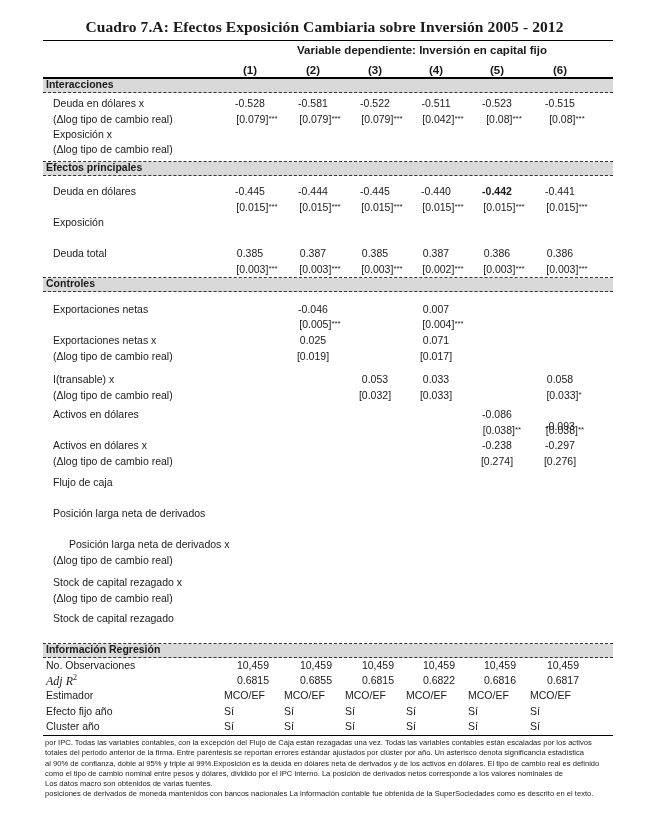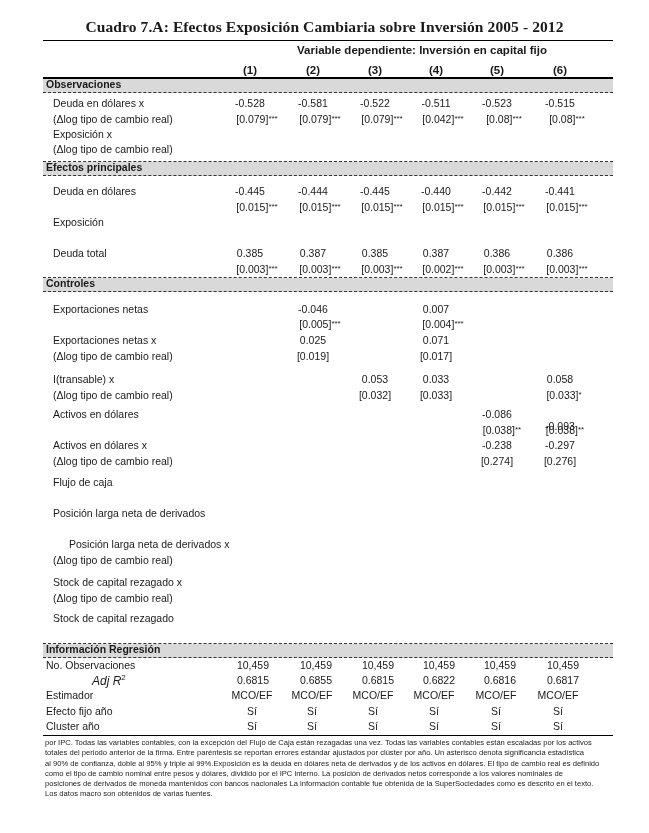--- a/index.html
+++ b/index.html
@@ -8,23 +8,23 @@
   .rule-thin { position: absolute; left: 43px; width: 570px; border-top: 1px solid #000; }
   .rule-thick { position: absolute; left: 43px; width: 570px; border-top: 2px solid #000; }
   .dep-var { position: absolute; top: 44px; left: 232px; width: 380px; text-align: center; font-size: 11.5px; font-weight: bold; }
   .colhead { position: absolute; top: 64px; width: 50px; text-align: center; font-size: 11.5px; font-weight: bold; }
   .section { position: absolute; left: 43px; width: 570px; height: 13px; background: #d9d9d9; border-bottom: 1px dashed #333; }
   .section-top { position: absolute; left: 43px; width: 570px; border-top: 1px dashed #333; }
   .section span { position: absolute; left: 3px; top: -1px; font-size: 10.5px; font-weight: bold; }
   .lbl { position: absolute; left: 53px; font-size: 10.5px; white-space: nowrap; }
   .lbl-flush { position: absolute; left: 46px; font-size: 10.5px; white-space: nowrap; }
   .cell { position: absolute; width: 70px; text-align: center; font-size: 10.5px; white-space: nowrap; }
-  .cell-left { position: absolute; width: 56px; text-align: center; font-size: 10.5px; white-space: nowrap; }
+  .cell-left { position: absolute; width: 56px; text-align: left; font-size: 10.5px; white-space: nowrap; }
   .star { font-size: 8px; vertical-align: 2px; }
-  .math { font-family: Liberation Sans, sans-serif; font-style: italic; font-size: 12px; margin-left: 46px; }
+  .math { font-family: Liberation Serif, serif; font-style: italic; font-size: 12px; }
   .math sup { font-size: 8px; font-style: normal; }
   .note { position: absolute; left: 45px; top: 738px; width: 570px; font-size: 7.6px; line-height: 10.3px; color: #222; text-align: left; }
   .note-row { white-space: nowrap; overflow: hidden; }
 </style>
 </head>
 <body>
 
 <div>
 
   <div class="title">Cuadro 7.A: Efectos Exposición Cambiaria sobre Inversión 2005 - 2012</div>
@@ -34,21 +34,21 @@
 
   <div class="colhead" style="left:225px;">(1)</div>
   <div class="colhead" style="left:288px;">(2)</div>
   <div class="colhead" style="left:350px;">(3)</div>
   <div class="colhead" style="left:411px;">(4)</div>
   <div class="colhead" style="left:472px;">(5)</div>
   <div class="colhead" style="left:535px;">(6)</div>
   <div class="rule-thick" style="top:77px;"></div>
 
   <div class="section" style="top:79px;">
-    <span>Observaciones</span>
+    <span>Interacciones</span>
   </div>
 
   <div class="lbl" style="top:97px;">Deuda en dólares x</div>
   <div class="lbl" style="top:113px;">(Δlog tipo de cambio real)</div>
   <div class="lbl" style="top:128px;">Exposición x</div>
   <div class="lbl" style="top:143px;">(Δlog tipo de cambio real)</div>
 
   <div>
     <div class="cell" style="left:215px;top:97px;">-0.528</div>
     <div class="cell" style="left:278px;top:97px;">-0.581</div>
@@ -72,21 +72,21 @@
 
   <div class="lbl" style="top:185px;">Deuda en dólares</div>
   <div class="lbl" style="top:216px;">Exposición</div>
   <div class="lbl" style="top:247px;">Deuda total</div>
 
   <div>
     <div class="cell" style="left:215px;top:185px;">-0.445</div>
     <div class="cell" style="left:278px;top:185px;">-0.444</div>
     <div class="cell" style="left:340px;top:185px;">-0.445</div>
     <div class="cell" style="left:401px;top:185px;">-0.440</div>
-    <div class="cell" style="left:462px;top:185px;">-0.442</div>
+    <div class="cell" style="left:462px;top:185px;font-weight:bold;">-0.442</div>
     <div class="cell" style="left:525px;top:185px;">-0.441</div>
 
     <div class="cell" style="left:222px;top:201px;"><span>[0.015]</span><span class="star">***</span></div>
     <div class="cell" style="left:285px;top:201px;"><span>[0.015]</span><span class="star">***</span></div>
     <div class="cell" style="left:347px;top:201px;"><span>[0.015]</span><span class="star">***</span></div>
     <div class="cell" style="left:408px;top:201px;"><span>[0.015]</span><span class="star">***</span></div>
     <div class="cell" style="left:469px;top:201px;"><span>[0.015]</span><span class="star">***</span></div>
     <div class="cell" style="left:532px;top:201px;"><span>[0.015]</span><span class="star">***</span></div>
   </div>
 
@@ -220,17 +220,17 @@
     <div class="cell-left" style="left:530px;top:720px;">Sí</div>
   </div>
 
   <div class="rule-thin" style="top:735px;"></div>
 
   <div class="note">
     <div class="note-row">por IPC. Todas las variables contables, con la excepción del Flujo de Caja están rezagadas una vez. Todas las variables contables están escaladas por los activos</div>
     <div class="note-row">totales del periodo anterior de la firma. Entre paréntesis se reportan errores estándar ajustados por clúster por año. Un asterisco denota significancia estadística</div>
     <div class="note-row">al 90% de confianza, doble al 95% y triple al 99%.Exposición es la deuda en dólares neta de derivados y de los activos en dólares. El tipo de cambio real es definido</div>
     <div class="note-row">como el tipo de cambio nominal entre pesos y dólares, dividido por el IPC interno. La posición de derivados netos corresponde a los valores nominales de</div>
+    <div class="note-row">Los datos macro son obtenidos de varias fuentes.</div>
     <div class="note-row">posiciones de derivados de moneda mantenidos con bancos nacionales La información contable fue obtenida de la SuperSociedades como es descrito en el texto.</div>
-    <div class="note-row">Los datos macro son obtenidos de varias fuentes.</div>
   </div>
 
 </div>
 
 </body></html>

